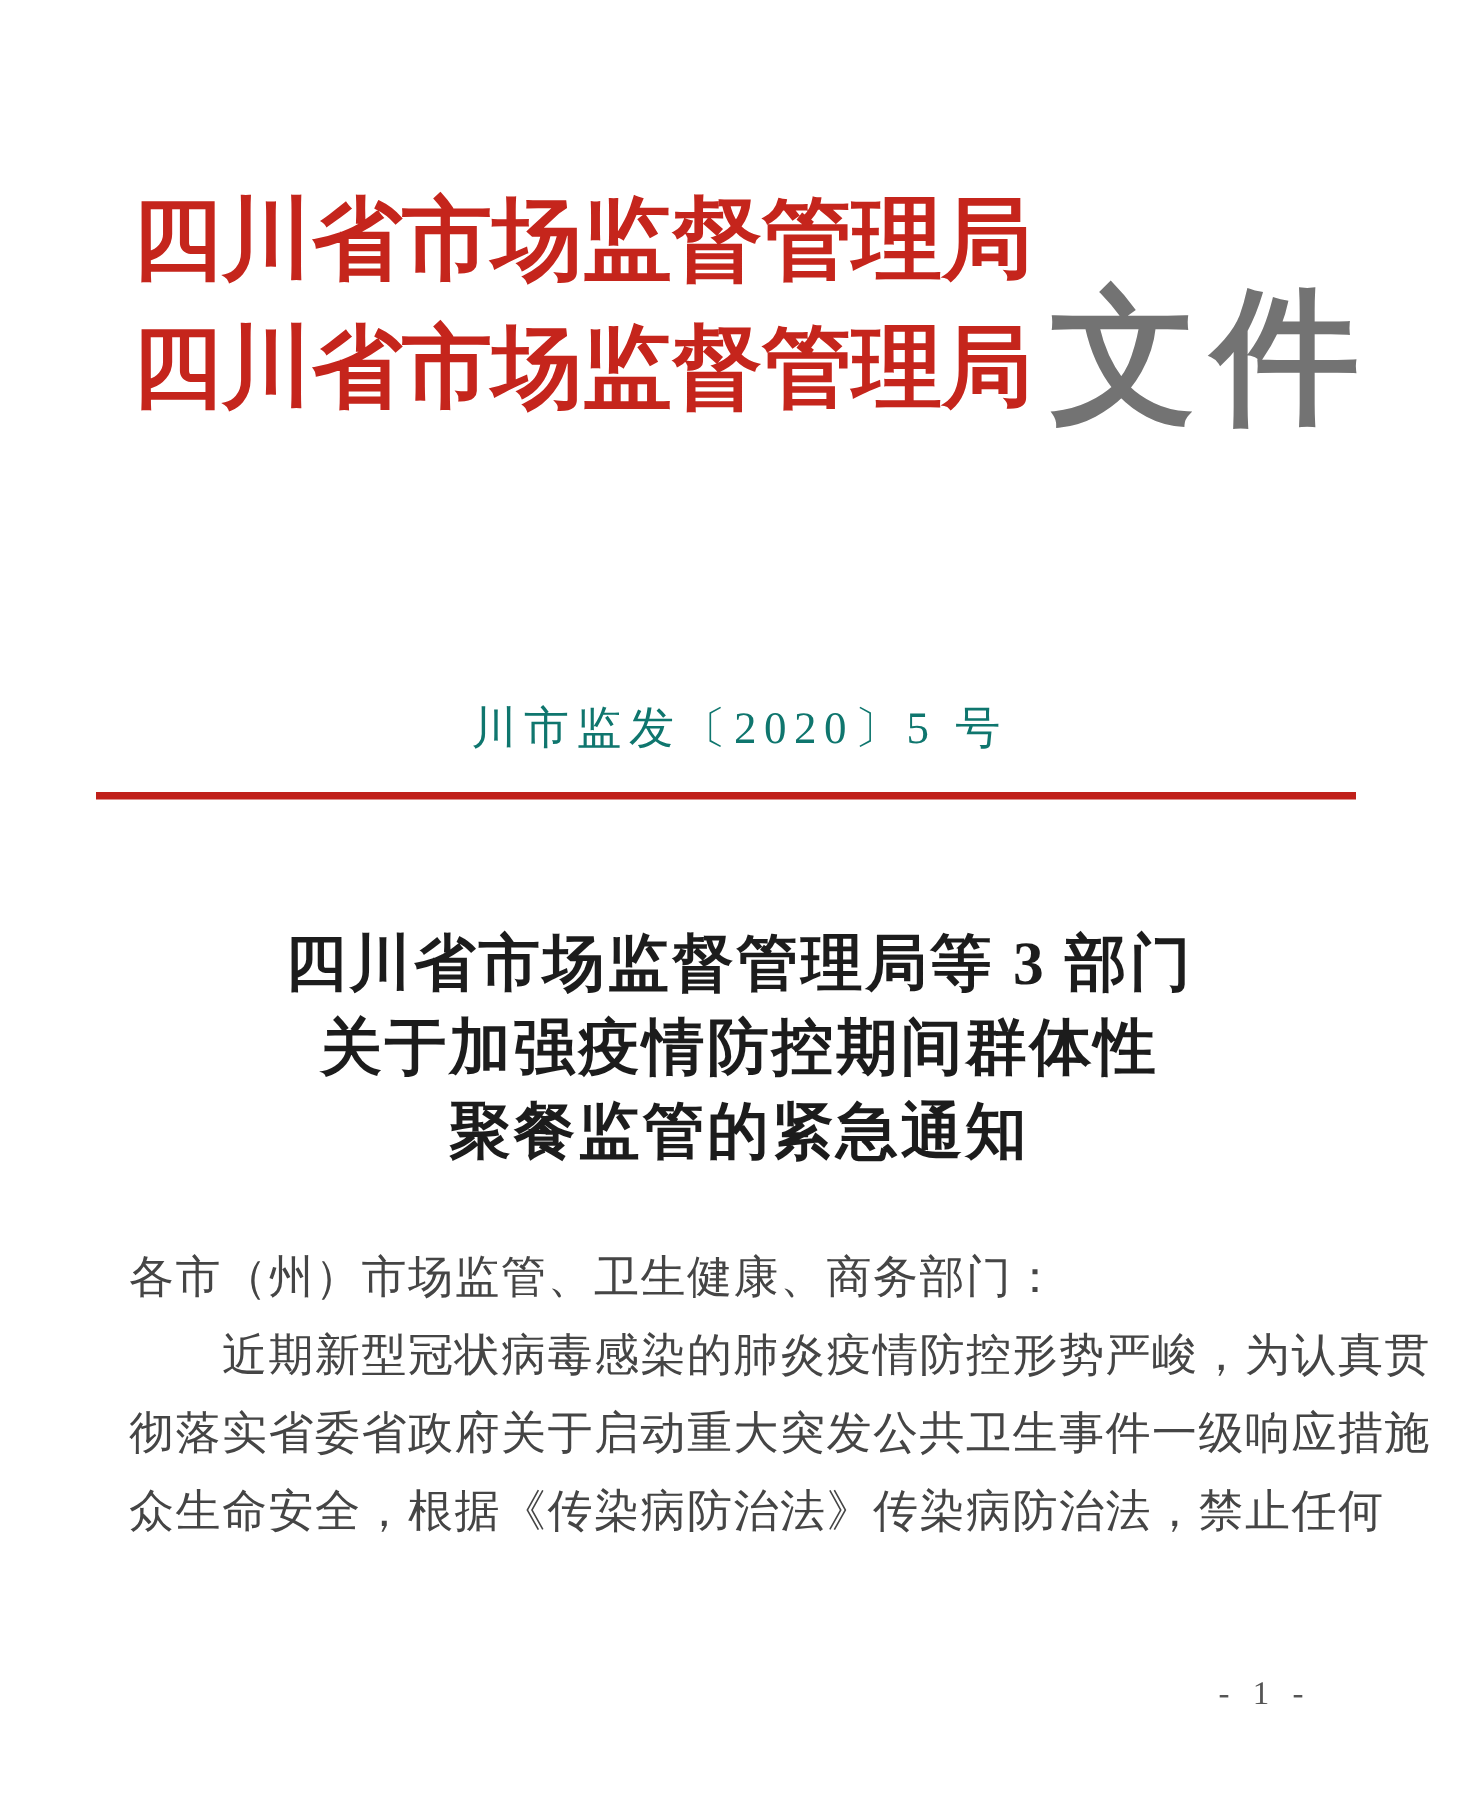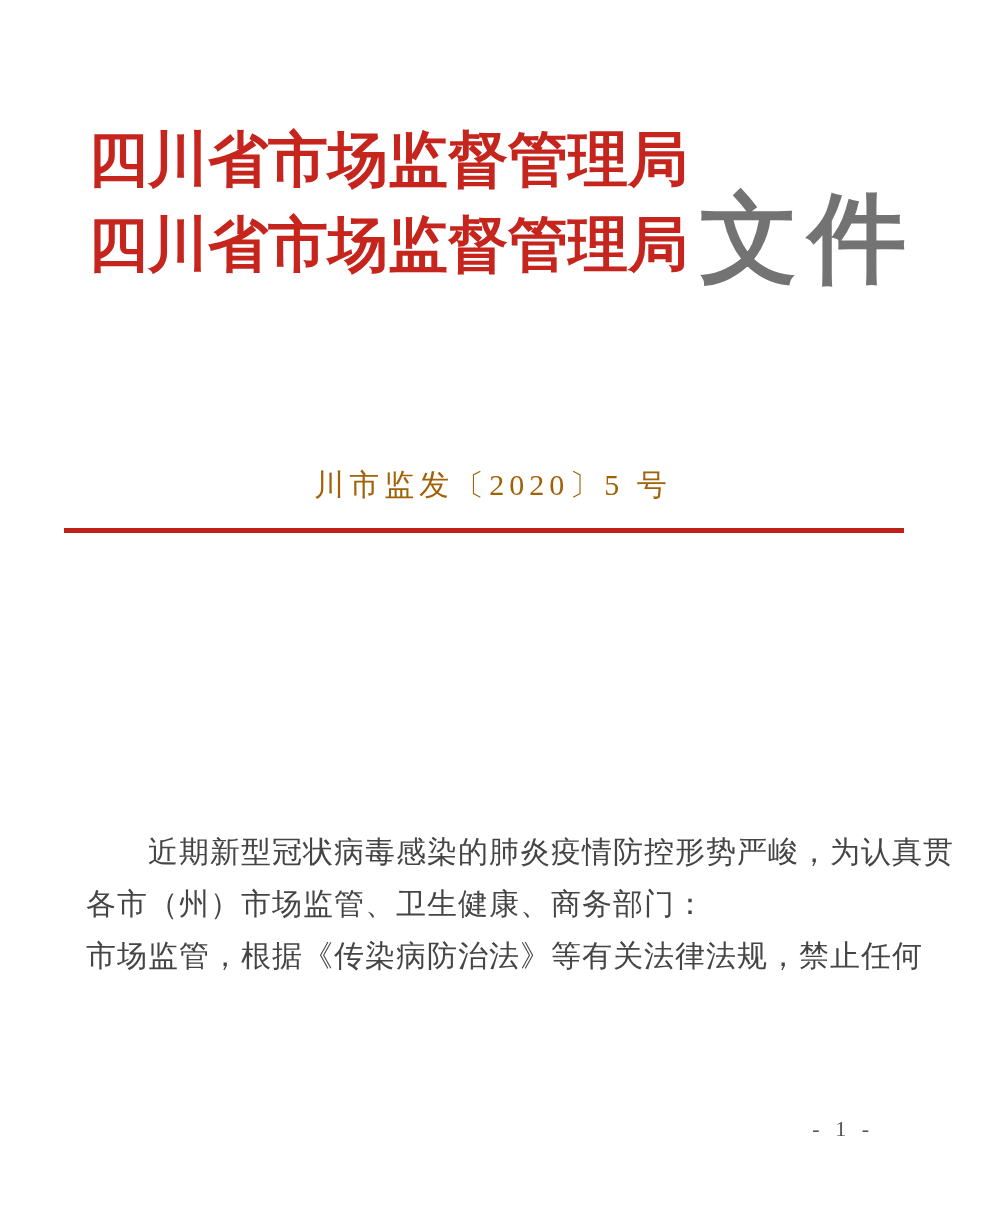--- a/index.html
+++ b/index.html
@@ -53,21 +53,21 @@
   }
 
   
   .doc-number {
     position: absolute;
     top: 465px;
     left: 0;
     width: 100%;
     text-align: center;
     font-size: 30px;
-    color: #a16207;
+    color: #0f766e;
     letter-spacing: 5px;
   }
 
   
   .red-rule {
     position: absolute;
     top: 528px;
     left: 64px;
     width: 840px;
     height: 5px;
@@ -130,22 +130,28 @@
       <div class="agency-line">四川省市场监督管理局</div>
       <div class="agency-line">四川省市场监督管理局</div>
     </div>
     <div class="doc-type">文件</div>
   </div>
 
   <div class="doc-number">川市监发〔2020〕5 号</div>
 
   <div class="red-rule"></div>
 
+  <div class="doc-title">
+    <div class="title-line">四川省市场监督管理局等 3 部门</div>
+    <div class="title-line">关于加强疫情防控期间群体性</div>
+    <div class="title-line">聚餐监管的紧急通知</div>
+  </div>
 
   <div class="doc-body">
+    <div class="body-line">各市（州）市场监管、卫生健康、商务部门：</div>
     <div class="body-line indent">近期新型冠状病毒感染的肺炎疫情防控形势严峻，为认真贯</div>
-    <div class="body-line">各市（州）市场监管、卫生健康、商务部门：</div>
-    <div class="body-line">市场监管，根据《传染病防治法》等有关法律法规，禁止任何</div>
+    <div class="body-line">彻落实省委省政府关于启动重大突发公共卫生事件一级响应措施</div>
+    <div class="body-line">众生命安全，根据《传染病防治法》传染病防治法，禁止任何</div>
   </div>
 
   <div class="page-number">- 1 -</div>
 
 </div>
 
 </body></html>

